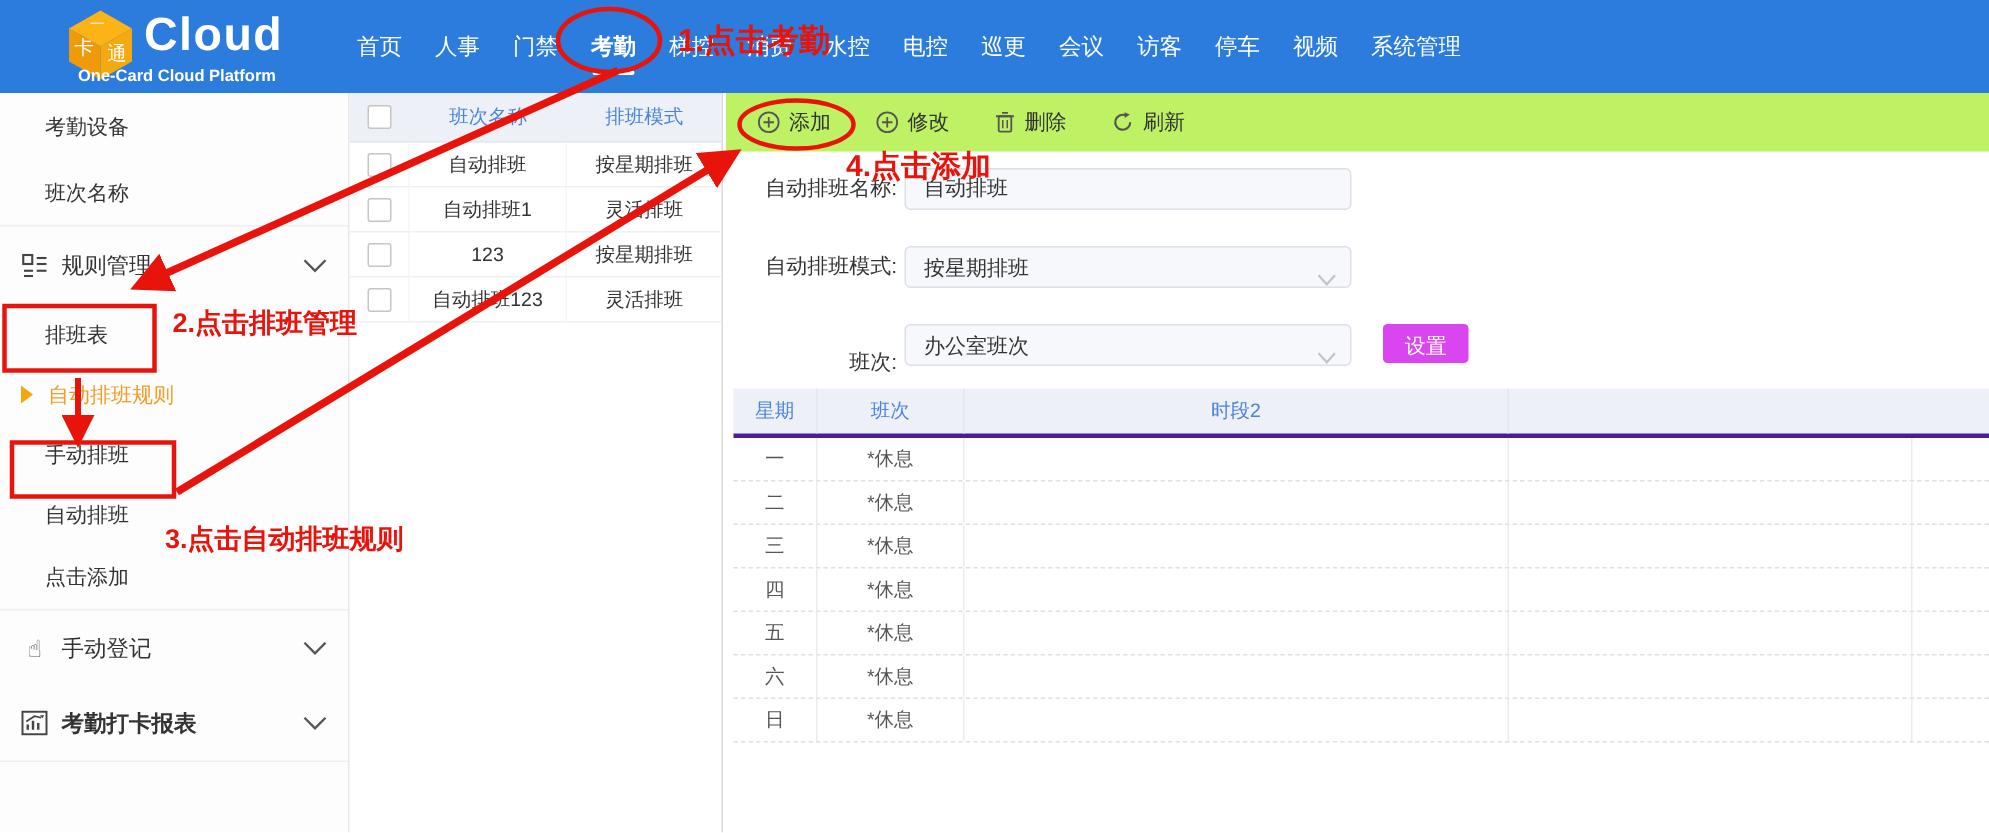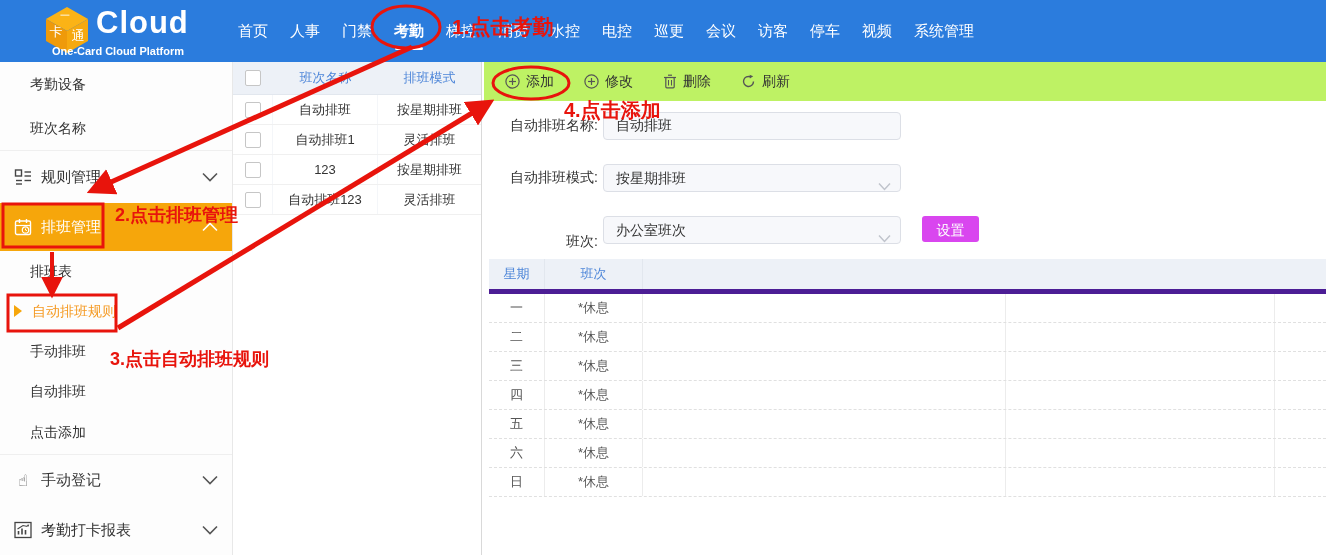--- a/index.html
+++ b/index.html
@@ -49,21 +49,21 @@
   .f-input,.f-select{position:absolute;left:119px;width:298px;height:28px;box-sizing:border-box;
     background:#f7f8fb;border:1px solid #dcdfe6;border-radius:4px;font-size:14px;color:#333;
     padding:0 30px 0 12px;line-height:26px;font-family:inherit;}
   .f-select{cursor:pointer;}
   .sel-chev{position:absolute;right:9px;top:8px;}
   .set-btn{position:absolute;left:438px;top:154px;width:57px;height:26px;background:#d946ef;border:none;
     border-radius:3px;color:#fff;font-size:14px;cursor:pointer;font-family:Liberation Sans, sans-serif;line-height:26px;text-align:center;}
   
   .wktable{position:absolute;left:5px;top:197px;width:837px;}
   .wk-header{display:grid;grid-template-columns:56px 98px 363px 269px 1fr;height:30px;background:#edf1f7;
-    align-items:center;text-align:left;color:#4b84d8;font-size:13px;border-bottom:5px solid #4c1d95;}
+    align-items:center;text-align:left;color:#4b84d8;font-size:13px;border-bottom:3px solid #4c1d95;}
   .wk-header .hc{border-right:1px solid #e2e7ee;height:100%;display:flex;align-items:center;justify-content:center;}
   .wk-header .hc:last-child{border-right:none;}
   .wk-row{display:grid;grid-template-columns:56px 98px 363px 269px 1fr;height:28px;align-items:center;
     text-align:center;font-size:13px;color:#555;border-bottom:1px dashed #e0e0e0;cursor:pointer;}
   .wk-row .wc{border-right:1px solid #ececec;height:100%;display:flex;align-items:center;justify-content:center;}
   .wk-row .wc:last-child{border-right:none;}
   
   .overlay{position:absolute;left:0;top:0;z-index:100;pointer-events:none;}
   .ann{position:absolute;color:#e8140c;font-weight:bold;z-index:101;white-space:nowrap;pointer-events:none;}
   .ann1{left:452px;top:13px;font-size:21px;}
@@ -117,57 +117,41 @@
       <line x1="2" y1="16" x2="8" y2="16" stroke="#444" stroke-width="1.4"></line>
     </svg>
     <span class="glabel">规则管理</span>
     <span class="chev">
       <svg width="16" height="10" viewBox="0 0 16 10">
           <polyline points="1,1.5 8,8.5 15,1.5" fill="none" stroke="#555" stroke-width="1.6"></polyline>
         </svg>
     </span>
   </div>
 
-  <div class="side-group activeg">
-    <svg width="18" height="18" viewBox="0 0 18 18">
-      <rect x="1.5" y="3" width="15" height="13.5" rx="1.5" fill="none" stroke="#fff" stroke-width="1.4"></rect>
-      <line x1="5.5" y1="1" x2="5.5" y2="5" stroke="#fff" stroke-width="1.4"></line>
-      <line x1="12.5" y1="1" x2="12.5" y2="5" stroke="#fff" stroke-width="1.4"></line>
-      <line x1="1.5" y1="7.5" x2="16.5" y2="7.5" stroke="#fff" stroke-width="1.2"></line>
-      <circle cx="11.5" cy="12" r="3.2" fill="none" stroke="#fff" stroke-width="1.2"></circle>
-      <polyline points="11.5,10.5 11.5,12 13,12.6" fill="none" stroke="#fff" stroke-width="1"></polyline>
-    </svg>
-    <span class="glabel">排班管理</span>
-    <span class="chev">
-      <svg width="16" height="10" viewBox="0 0 16 10">
-          <polyline points="1,8.5 8,1.5 15,8.5" fill="none" stroke="#fff" stroke-width="1.6"></polyline>
-        </svg>
-    </span>
-  </div>
 
   <div class="side-child">排班表</div>
   <div class="side-child activec">
     <span class="tri"></span>
     <span class="clabel">自动排班规则</span>
   </div>
   <div class="side-child">手动排班</div>
   <div class="side-child">自动排班</div>
   <div class="side-child side-sep" style="height:43px;line-height:43px;">点击添加</div>
 
   <div class="side-group" style="height:50px;">
     <span style="font-size:16px;color:#555;width:18px;text-align:center;font-family:'DejaVu Sans',sans-serif;">☝</span>
     <span class="glabel">手动登记</span>
     <span class="chev">
       <svg width="16" height="10" viewBox="0 0 16 10">
           <polyline points="1,1.5 8,8.5 15,1.5" fill="none" stroke="#555" stroke-width="1.6"></polyline>
         </svg>
     </span>
   </div>
 
-  <div class="side-group side-sep" style="height:50px;">
+  <div class="side-group side-sep" style="height:50px;font-weight:bold;">
     <svg width="18" height="18" viewBox="0 0 18 18">
       <rect x="1" y="1.5" width="16" height="15" fill="none" stroke="#444" stroke-width="1.3"></rect>
       <line x1="4.5" y1="13.5" x2="4.5" y2="10" stroke="#444" stroke-width="1.6"></line>
       <line x1="8" y1="13.5" x2="8" y2="7.5" stroke="#444" stroke-width="1.6"></line>
       <line x1="11.5" y1="13.5" x2="11.5" y2="9" stroke="#444" stroke-width="1.6"></line>
       <polyline points="3.5,8 9,4.5 13.5,5.5" fill="none" stroke="#444" stroke-width="1.1"></polyline>
       <polygon points="14.5,5.8 12.5,4 15.2,3.6" fill="#444"></polygon>
     </svg>
     <span class="glabel">考勤打卡报表</span>
     <span class="chev">
@@ -274,20 +258,21 @@
           <polyline points="1,1.5 6.5,7.5 12,1.5" fill="none" stroke="#c0c4cc" stroke-width="1.5"></polyline>
         </svg>
     </span>
   </div>
   <button class="set-btn">设置</button>
 
   <div class="wktable">
     <div class="wk-header">
       <div class="hc">星期</div>
       <div class="hc">班次</div>
+      <div class="hc">时段2</div>
       <div class="hc"></div>
     </div>
     <div class="wk-row">
       <div class="wc">一</div>
       <div class="wc">*休息</div>
       <div class="wc"></div>
       <div class="wc"></div>
       <div class="wc"></div>
     </div>
     <div class="wk-row">

